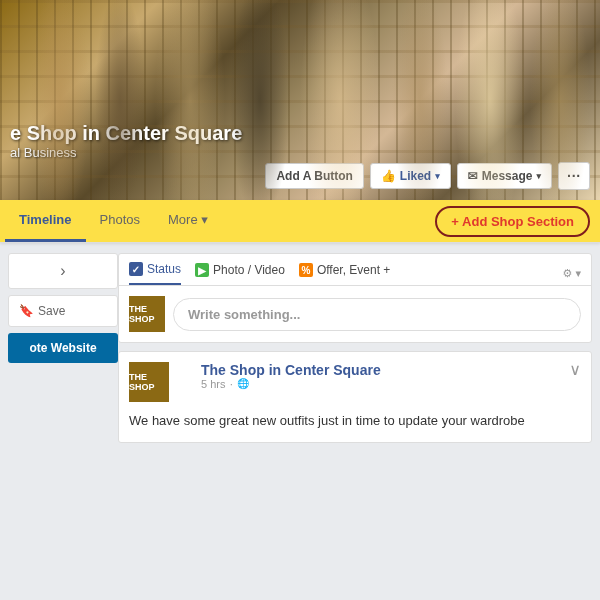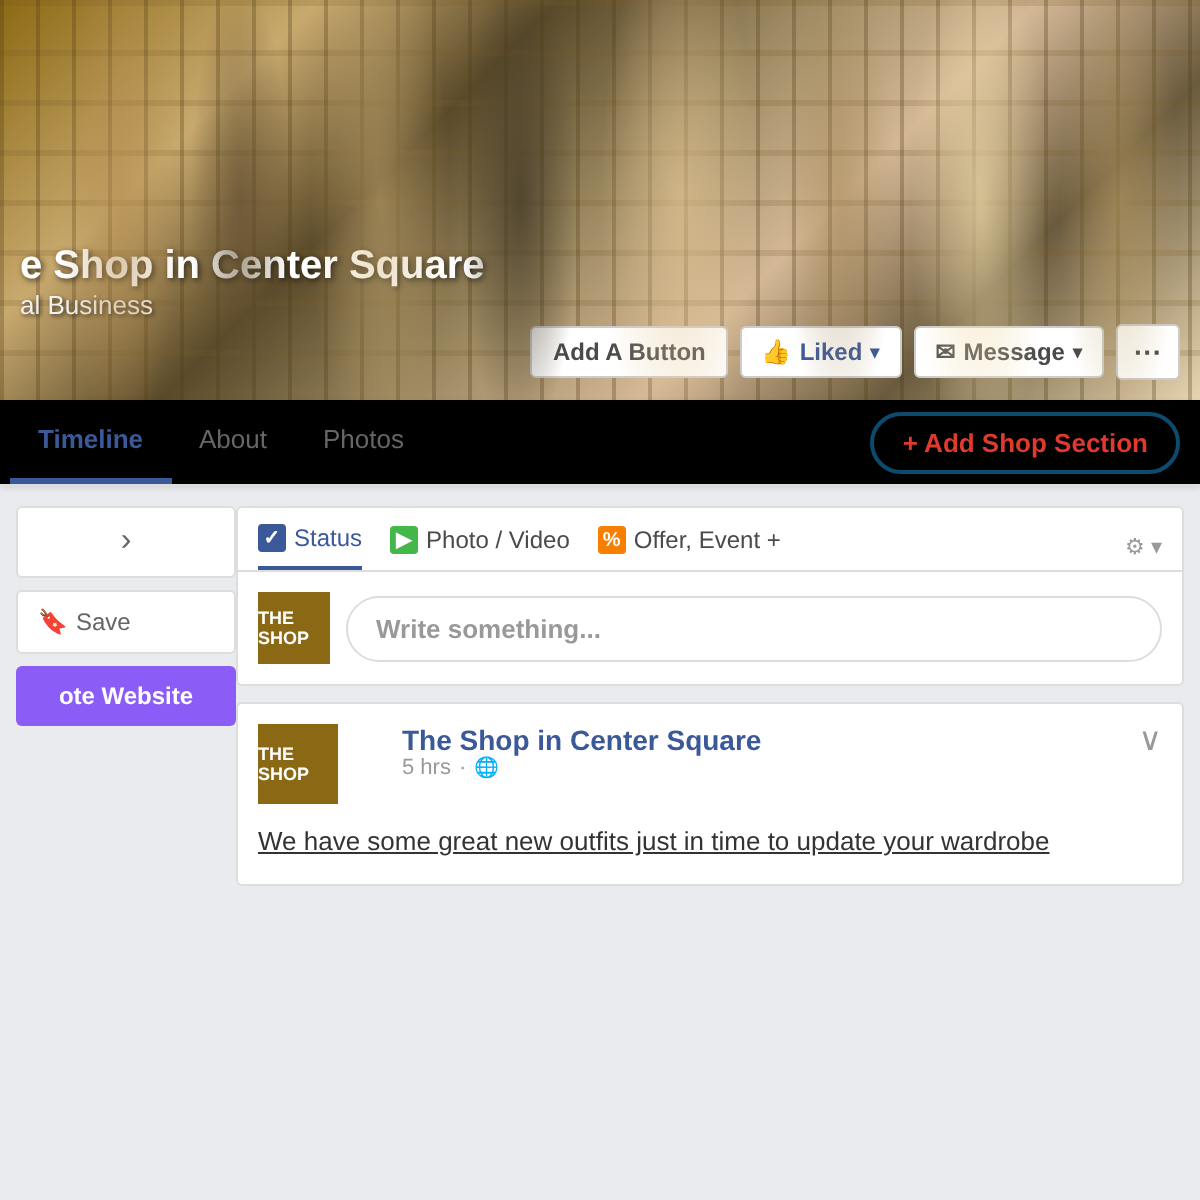--- a/index.html
+++ b/index.html
@@ -92,21 +92,21 @@
       border-radius: 3px;
       padding: 5px 8px;
       font-size: 14px;
       color: #4a4a4a;
       cursor: pointer;
       font-weight: bold;
     }
 
     
     .nav-tabs {
-      background: #000000;
+      background: #fde047;
       border-bottom: 1px solid #ddd;
       display: flex;
       align-items: center;
       padding-left: 5px;
       position: relative;
       box-shadow: 0 1px 3px rgba(0,0,0,0.1);
     }
     .nav-tab {
       padding: 12px 14px;
       font-size: 13px;
@@ -117,21 +117,21 @@
     }
     .nav-tab.active {
       color: #3b5998;
       border-bottom: 3px solid #3b5998;
       font-weight: bold;
     }
 
     .add-shop-section {
       margin-left: auto;
       margin-right: 10px;
-      border: 2px solid #0c4a6e;
+      border: 2px solid #7f1d1d;
       border-radius: 20px;
       padding: 6px 14px;
       font-size: 13px;
       color: #e0392d;
       cursor: pointer;
       font-weight: bold;
       white-space: nowrap;
     }
 
     
@@ -168,21 +168,21 @@
       border-radius: 3px;
       padding: 8px 10px;
       font-size: 12px;
       color: #666;
       cursor: pointer;
       display: flex;
       align-items: center;
       gap: 4px;
     }
     .promote-btn {
-      background: #8b5cf6;
+      background: #0369a1;
       border: none;
       border-radius: 3px;
       padding: 8px 10px;
       font-size: 12px;
       color: #fff;
       cursor: pointer;
       font-weight: bold;
       text-align: center;
     }
 
@@ -308,21 +308,20 @@
       font-size: 11px;
       color: #999;
       display: flex;
       gap: 4px;
     }
     .feed-post-body {
       padding: 4px 10px 12px;
       font-size: 13px;
       color: #333;
       line-height: 1.4;
-      text-decoration: underline;
     }
     .feed-post-collapse {
       position: absolute;
       top: 8px;
       right: 10px;
       font-size: 16px;
       color: #999;
       cursor: pointer;
     }
     .feed-post-inner { position: relative; }
@@ -350,24 +349,25 @@
     </button>
     <button class="cover-btn-dots">···</button>
   </div>
 </div>
 
 <div class="nav-tabs">
   <div class="nav-tab active">
     <span>Timeline</span>
   </div>
   <div class="nav-tab">
-    <span>About</span>
+    <span>Photos</span>
   </div>
   <div class="nav-tab">
-    <span>Photos</span>
+    <span>More</span>
+    <span> ▾</span>
   </div>
   <div class="add-shop-section">+ Add Shop Section</div>
 </div>
 
 <div class="main-content">
 
   <div class="left-sidebar">
     <div class="sidebar-arrow-btn">
       <span>›</span>
     </div>

